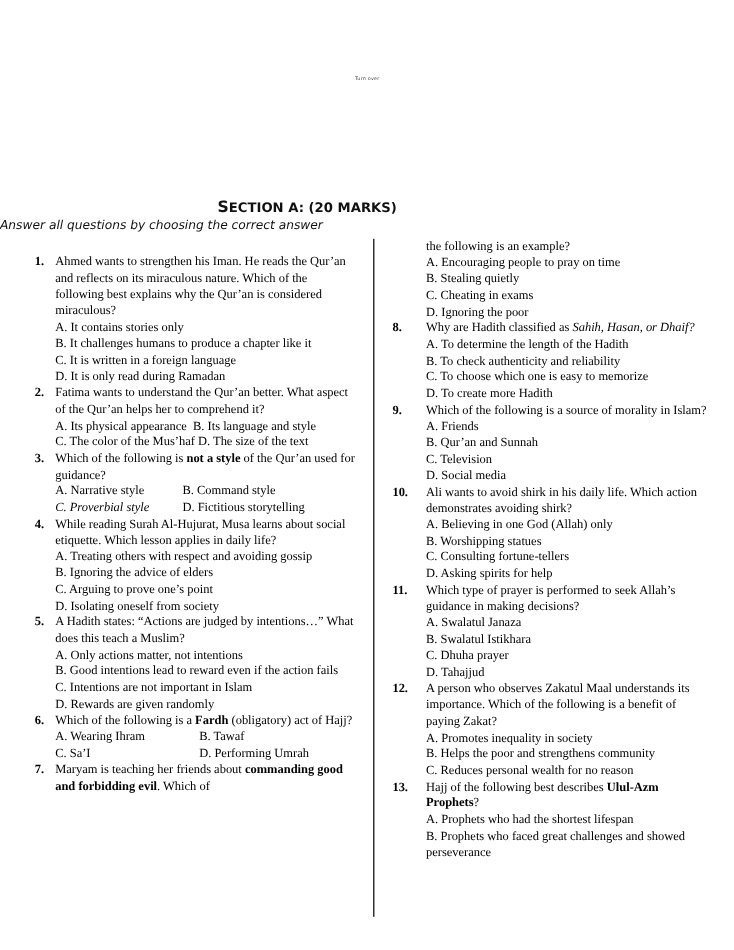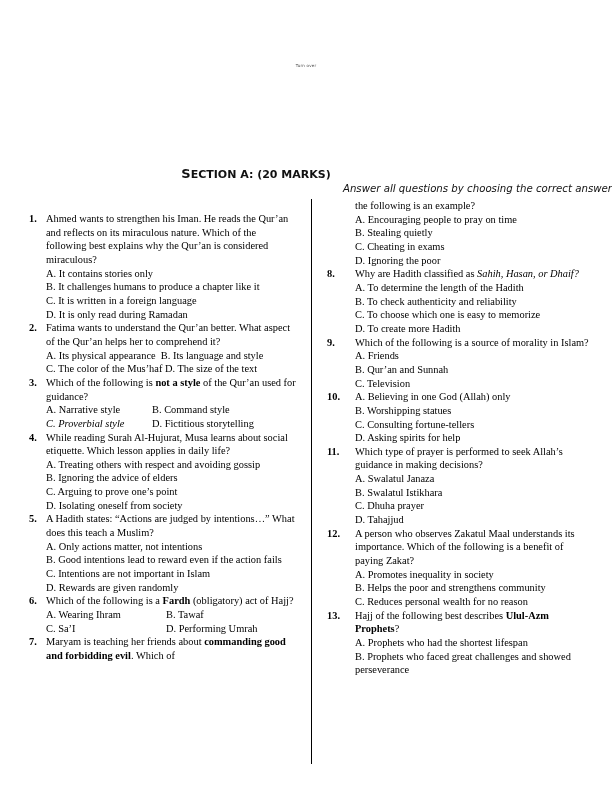--- a/index.html
+++ b/index.html
@@ -2,21 +2,21 @@
 <html><head>
   <meta charset="utf-8">
   <style>
     html, body { margin:0; padding:0; background:#ffffff; }
     body { width:612px; height:792px; position:relative; overflow:hidden; color:#000; }
     .watermark { position:absolute; left:0; width:612px; top:63px; text-align:center;
       font-family:"DejaVu Sans", sans-serif; font-size:4px; color:#444; letter-spacing:0.2px; }
     .sec-title { position:absolute; left:0; width:512px; top:166px; text-align:center;
       font-family:"DejaVu Sans", sans-serif; font-weight:bold; font-size:11px; color:#111; }
     .sec-title .big { font-size:13px; }
-    .sec-sub { position:absolute; left:0; width:612px; top:183px; text-align:right;
+    .sec-sub { position:absolute; left:0; width:612px; top:183px; text-align:left;
       font-family:"DejaVu Sans", sans-serif; font-style:italic; font-size:10.2px; color:#111; }
     .divider { position:absolute; left:311px; top:199px; width:1px; height:565px; background:#000; }
     .col { position:absolute; top:212px; font-family:"Liberation Serif", serif; font-size:10.4px; line-height:13.65px; }
     .col.left { left:29px; width:268px; }
     .col.right { left:336px; width:258px; top:199px; }
     .q { position:relative; padding-left:17px; }
     .q .num { position:absolute; left:0; top:0; font-weight:bold; }
     .col.right .q { padding-left:19px; }
     .col.right .q .num { left:-9px; }
     .opt { display:block; }
@@ -120,24 +120,26 @@
     <span class="opt">C. To choose which one is easy to memorize</span>
     <span class="opt">D. To create more Hadith</span>
   </div>
 
   <div class="q">
     <span class="num">9.</span>
     <div>Which of the following is a source of morality in Islam?</div>
     <span class="opt">A. Friends</span>
     <span class="opt">B. Qur’an and Sunnah</span>
     <span class="opt">C. Television</span>
+    <span class="opt">D. Social media</span>
   </div>
 
   <div class="q">
     <span class="num">10.</span>
+    <div>Ali wants to avoid shirk in his daily life. Which action demonstrates avoiding shirk?</div>
     <span class="opt">A. Believing in one God (Allah) only</span>
     <span class="opt">B. Worshipping statues</span>
     <span class="opt">C. Consulting fortune-tellers</span>
     <span class="opt">D. Asking spirits for help</span>
   </div>
 
   <div class="q">
     <span class="num">11.</span>
     <div>Which type of prayer is performed to seek Allah’s guidance in making decisions?</div>
     <span class="opt">A. Swalatul Janaza</span>

